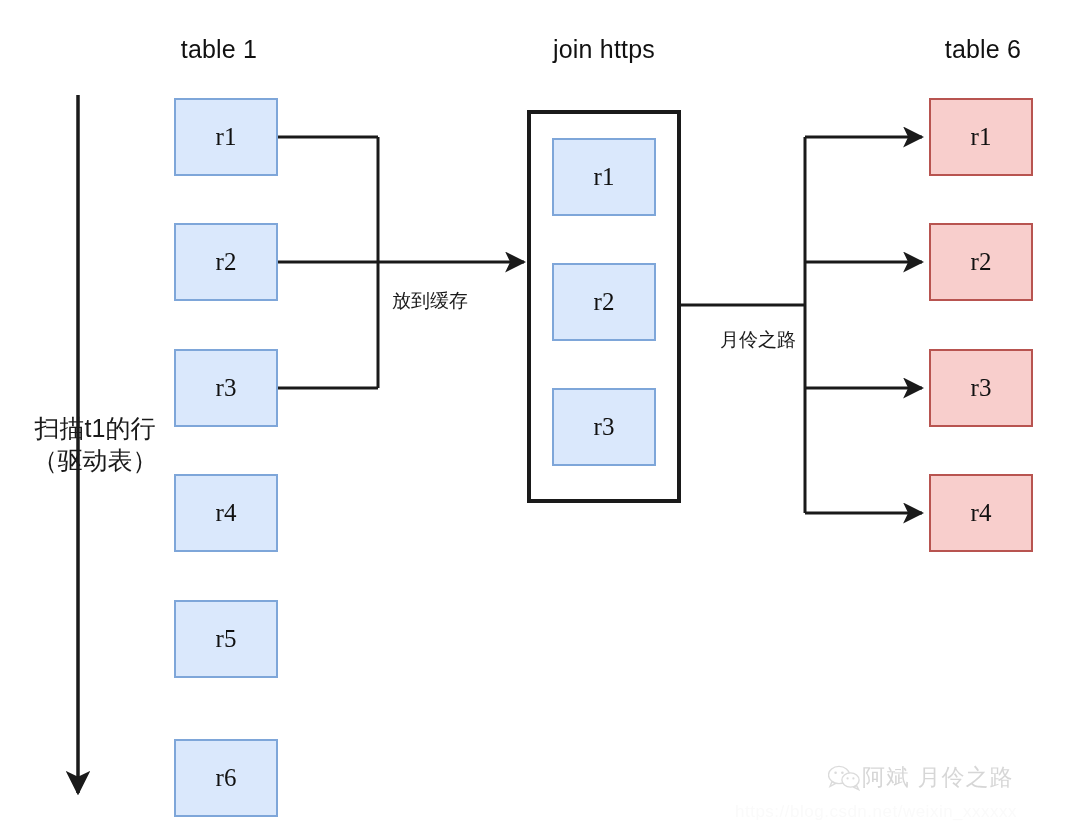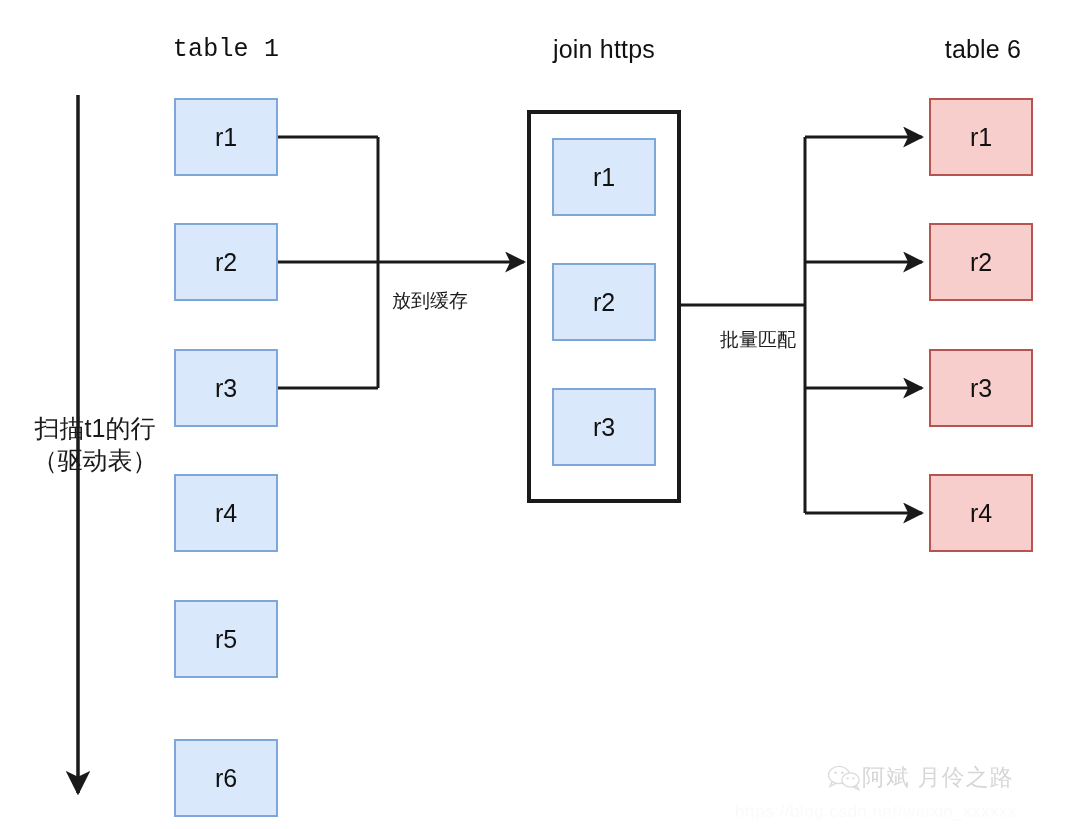--- a/index.html
+++ b/index.html
@@ -28,20 +28,21 @@
   .node {
     position: absolute;
     width: 104px;
     height: 78px;
     box-sizing: border-box;
     display: flex;
     align-items: center;
     justify-content: center;
     font-size: 25px;
     color: #111111;
+    font-family: Liberation Serif, serif;
   }
   .node.blue {
     background: #dae8fc;
     border: 2px solid #7ea6d9;
   }
   .node.pink {
     background: #f8cecc;
     border: 2px solid #b85450;
   }
   .buffer-box {
@@ -98,21 +99,21 @@
     color: #fafafa;
     white-space: nowrap;
     letter-spacing: 0.5px;
   }
 </style>
 </head>
 <body>
 
 <div id="stage">
 
-  <div class="col-title" style="left:146px; top:35px; width:160px;font-family:Liberation Mono, monospace;">table 1</div>
+  <div class="col-title" style="left:139px; top:35px; width:160px;">table 1</div>
   <div class="col-title" style="left:524px; top:35px; width:160px;">join https</div>
   <div class="col-title" style="left:903px; top:35px; width:160px;">table 6</div>
 
   <svg class="wires" viewBox="0 0 1080 829">
     <defs>
       <marker id="arrow" viewBox="0 0 10 10" refX="9" refY="5" markerWidth="7" markerHeight="7" orient="auto-start-reverse">
         <path d="M 0 0 L 10 5 L 0 10 L 2.4 5 z" fill="#1a1a1a"></path>
       </marker>
     </defs>
 
@@ -137,21 +138,21 @@
       <line x1="805" y1="513" x2="922" y2="513" stroke="#1a1a1a" stroke-width="3" marker-end="url(#arrow)"></line>
     </g>
   </svg>
 
   <div class="scan-label" style="left:0px; top:412px; width:156px;padding-left:17px;">
     <div>扫描t1的行</div>
     <div>（驱动表）</div>
   </div>
 
   <div class="edge-label" style="left:392px; top:288px;">放到缓存</div>
-  <div class="edge-label" style="left:720px; top:327px;">批量匹配</div>
+  <div class="edge-label" style="left:720px; top:327px;">月伶之路</div>
 
   <div class="node blue" style="left:174px; top:98px;">r1</div>
   <div class="node blue" style="left:174px; top:223px;">r2</div>
   <div class="node blue" style="left:174px; top:349px;">r3</div>
   <div class="node blue" style="left:174px; top:474px;">r4</div>
   <div class="node blue" style="left:174px; top:600px;">r5</div>
   <div class="node blue" style="left:174px; top:739px;">r6</div>
 
   <div class="buffer-box"></div>
   <div class="node blue" style="left:552px; top:138px;">r1</div>

